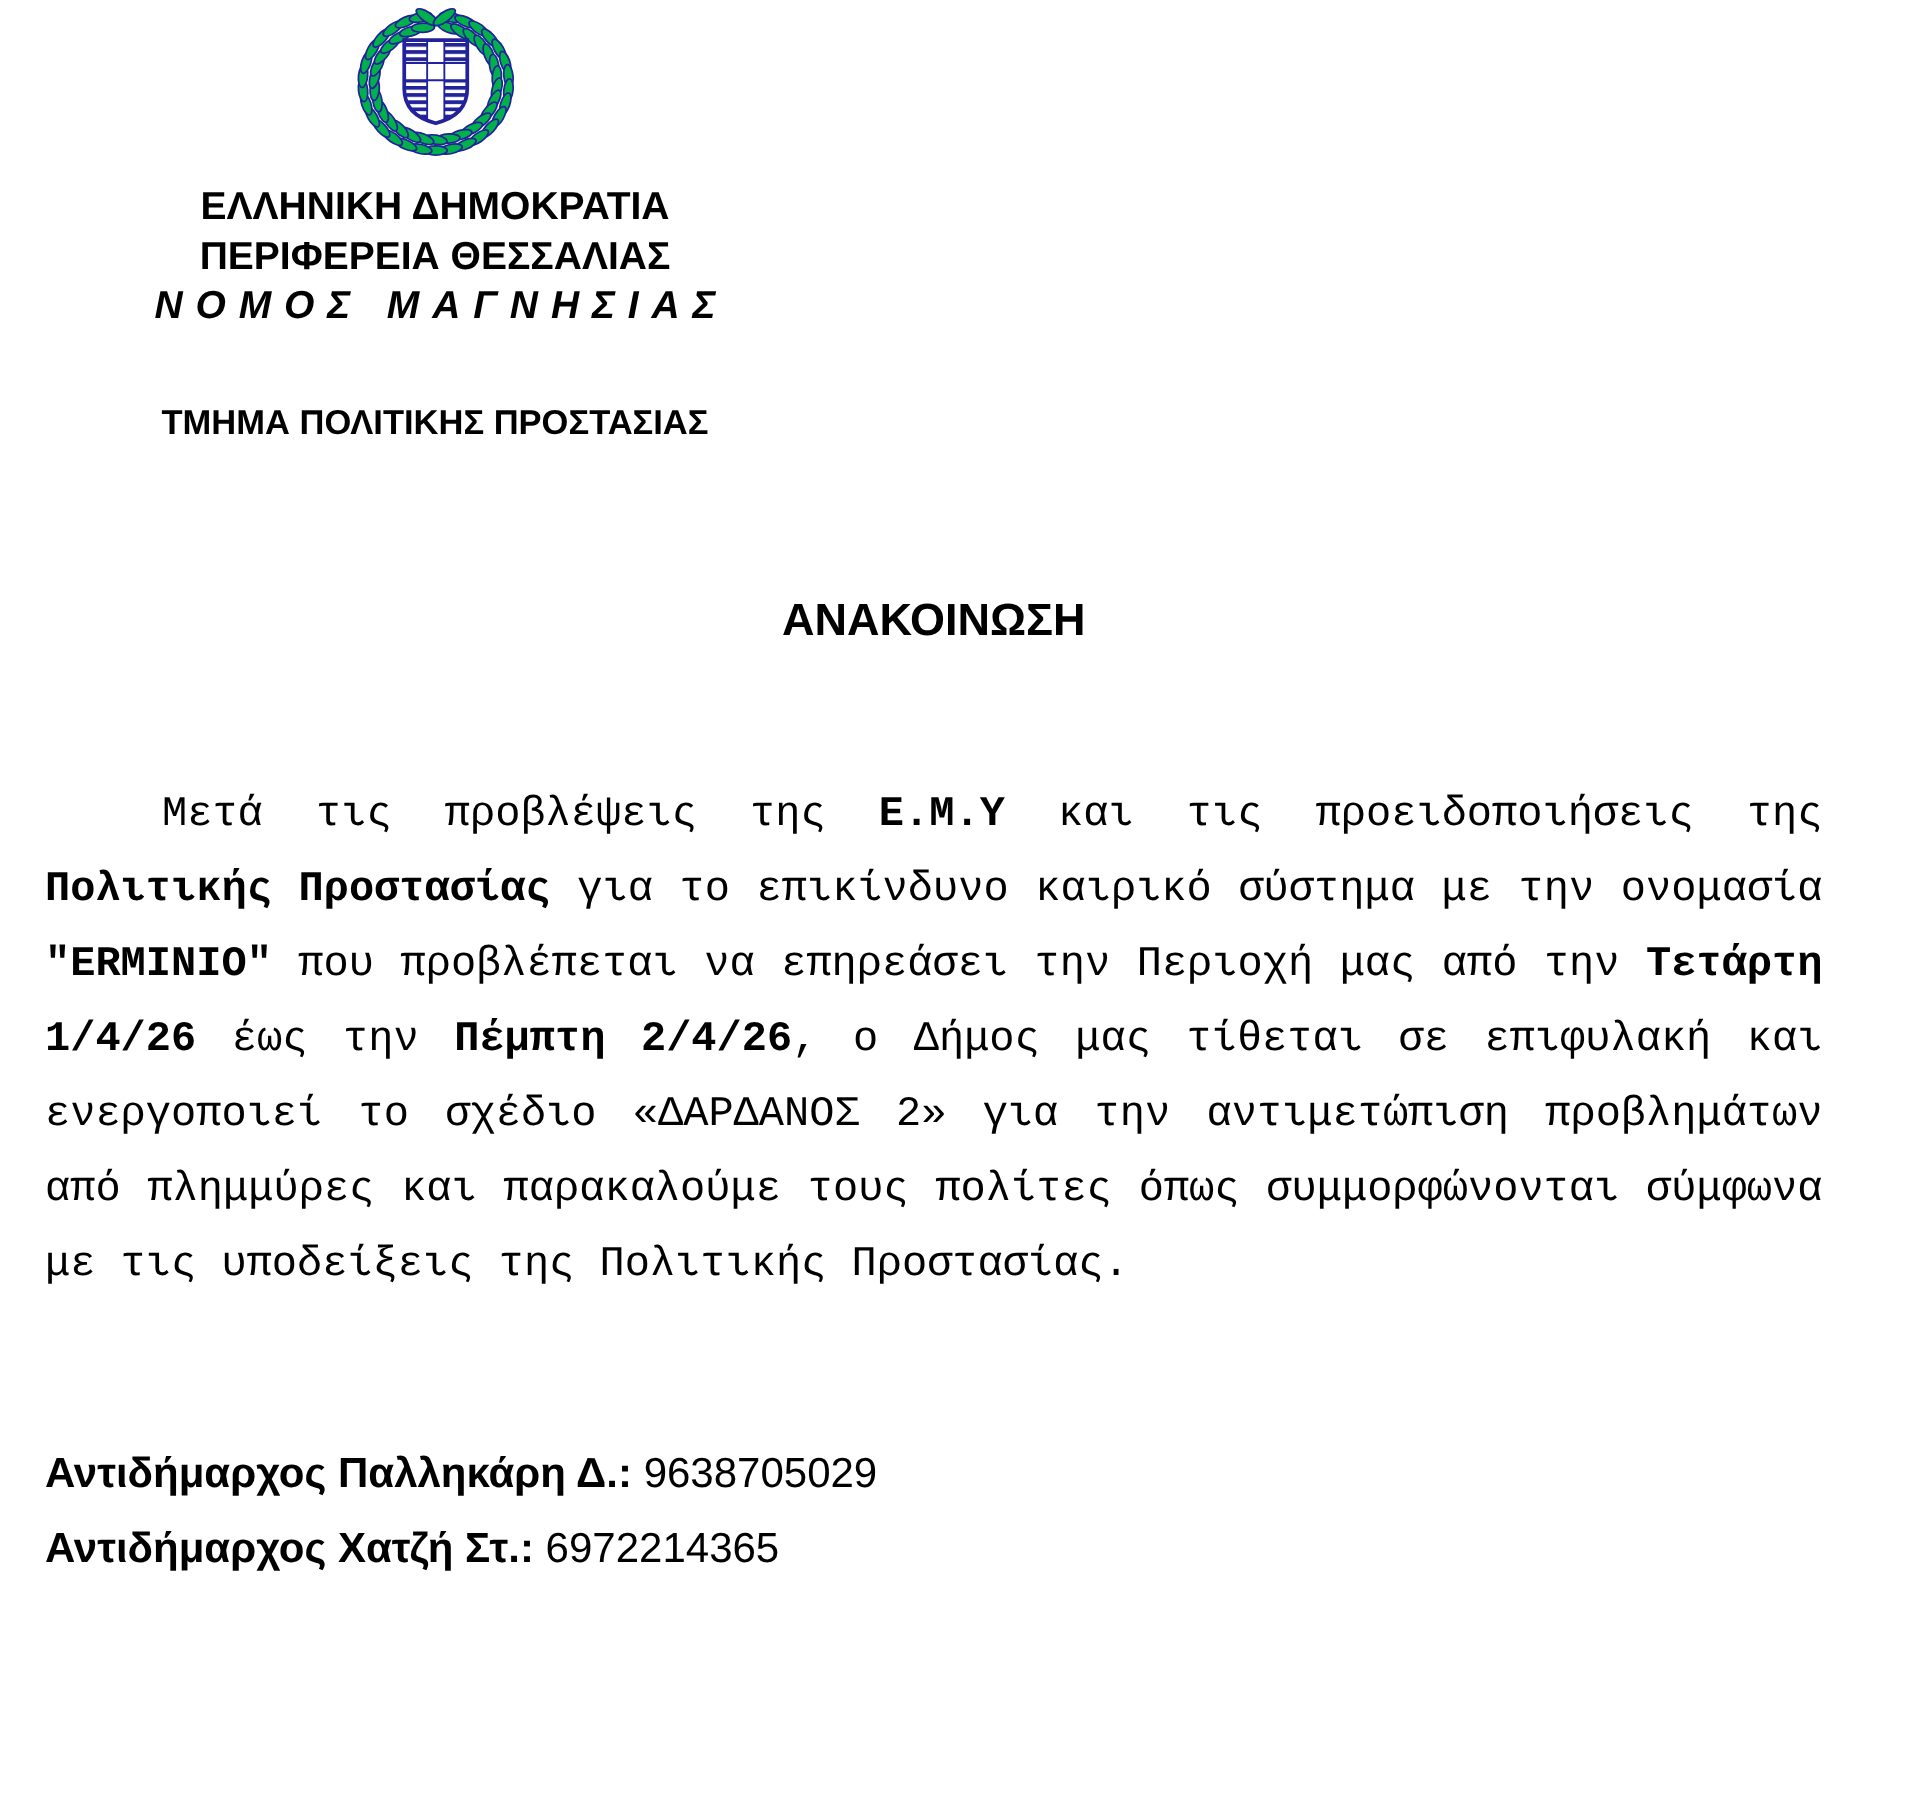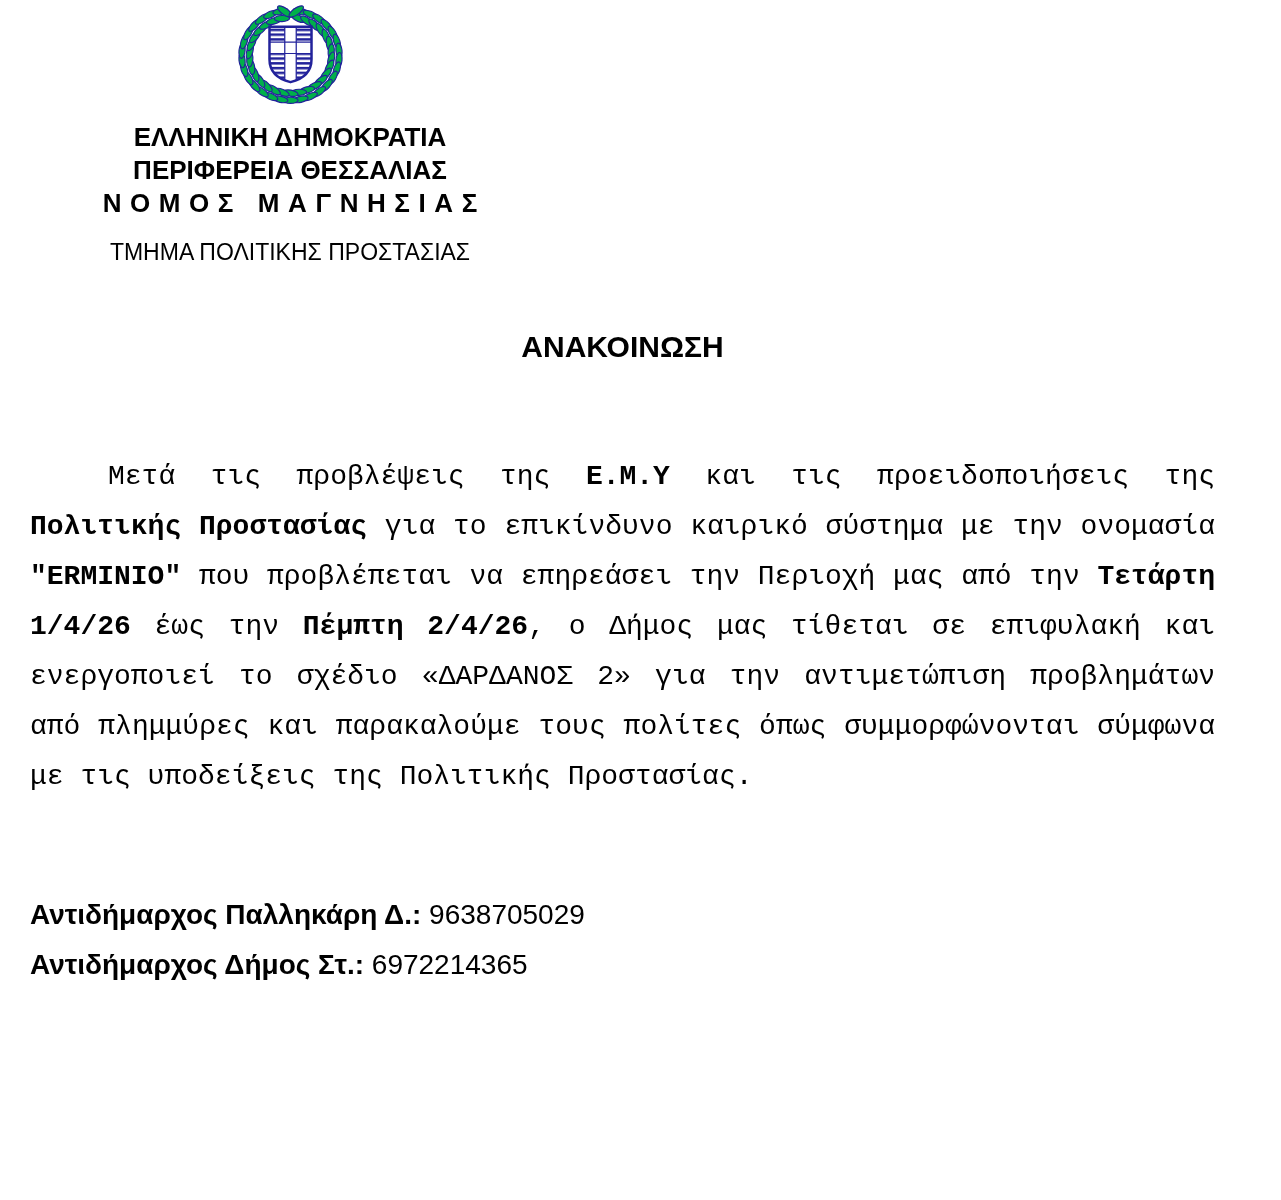--- a/index.html
+++ b/index.html
@@ -4,23 +4,23 @@
 <style>
   html,body{margin:0;padding:0;}
   body{
     width:1281px;height:1200px;background:#ffffff;color:#000;
     font-family:"Liberation Sans",sans-serif;overflow:hidden;
   }
   .content{margin-left:30px;width:1185px;}
   .letterhead{width:520px;text-align:center;}
   .emblem{display:block;margin:0 auto 14px auto;}
   .hline{font-weight:bold;font-size:26px;line-height:33px;white-space:nowrap;}
-  .spaced{letter-spacing:.33em;margin-right:-.33em;}
-  .dept{font-weight:normal;font-size:23px;line-height:27px;margin-top:19px;}
-  .title{font-weight:bold;font-size:30px;text-align:center;margin-top:64px;}
+  .spaced{letter-spacing:.33em;margin-right:-.33em;font-style:italic;}
+  .dept{font-weight:bold;font-size:23px;line-height:27px;margin-top:48px;}
+  .title{font-weight:bold;font-size:30px;text-align:center;margin-top:102px;}
   .bodytext{margin:88px 0 0 0;font-size:28px;line-height:50px;text-align:justify;text-indent:78px;font-family:Liberation Mono, monospace;}
   .contacts{margin-top:88px;font-size:28px;line-height:50px;}
   .contact-line{white-space:nowrap;}
   .b{font-weight:bold;}
 </style>
 </head>
 <body>
 
 <div class="content">
 
@@ -120,17 +120,17 @@
 
   <div class="title">ΑΝΑΚΟΙΝΩΣΗ</div>
 
   <p class="bodytext"><span>Μετά τις προβλέψεις της </span><span class="b">Ε.Μ.Υ</span><span> και τις προειδοποιήσεις της </span><span class="b">Πολιτικής Προστασίας</span><span> για το επικίνδυνο καιρικό σύστημα με την ονομασία </span><span class="b">"ERMINIO"</span><span> που προβλέπεται να επηρεάσει την Περιοχή μας από την </span><span class="b">Τετάρτη 1/4/26</span><span> έως την </span><span class="b">Πέμπτη 2/4/26</span><span>, ο Δήμος μας τίθεται σε επιφυλακή και ενεργοποιεί το σχέδιο «ΔΑΡΔΑΝΟΣ 2» για την αντιμετώπιση προβλημάτων από πλημμύρες και παρακαλούμε τους πολίτες όπως συμμορφώνονται σύμφωνα με τις υποδείξεις της Πολιτικής Προστασίας.</span></p>
 
   <div class="contacts">
     <div class="contact-line">
       <span class="b">Αντιδήμαρχος Παλληκάρη Δ.:</span><span> 9638705029</span>
     </div>
     <div class="contact-line">
-      <span class="b">Αντιδήμαρχος Δήμος Στ.:</span><span> 6972214365</span>
+      <span class="b">Αντιδήμαρχος Χατζή Στ.:</span><span> 6972214365</span>
     </div>
   </div>
 
 </div>
 
 </body></html>

